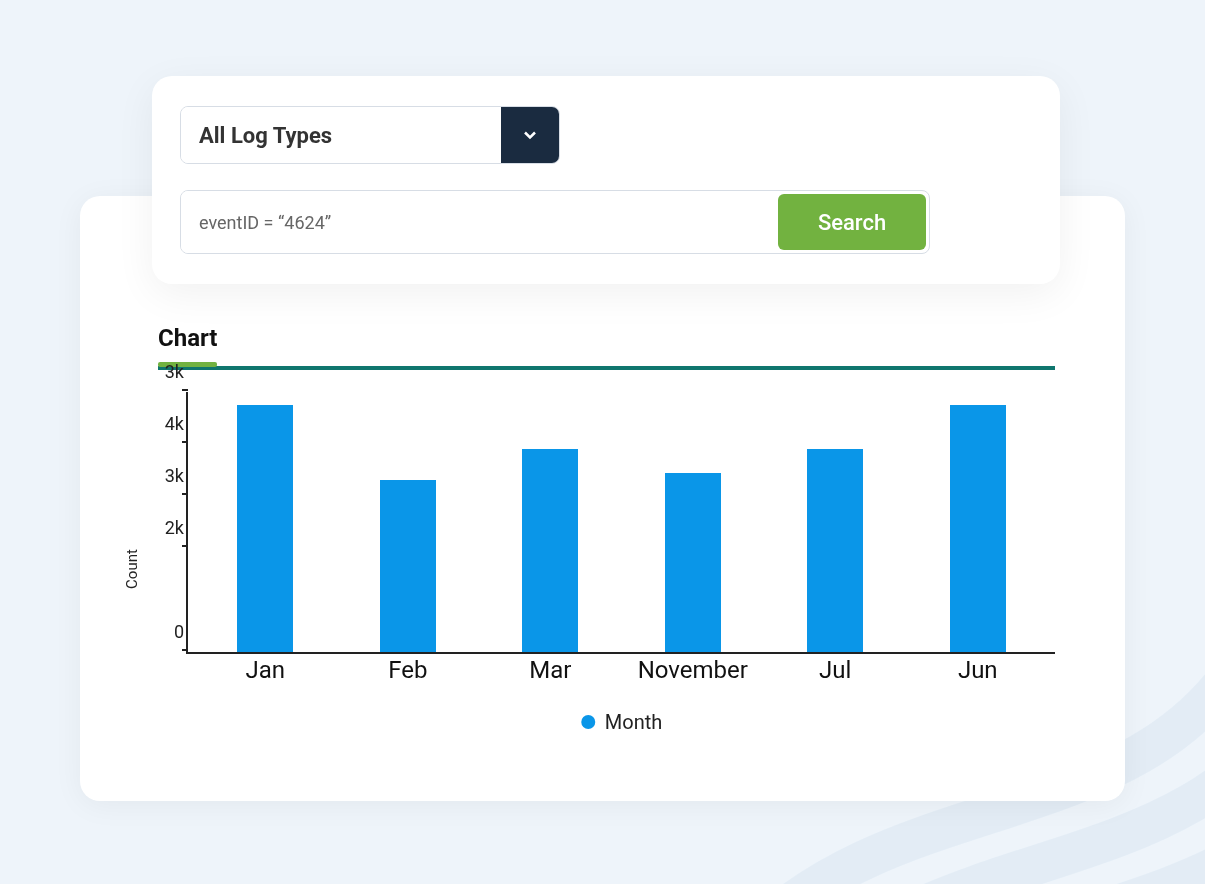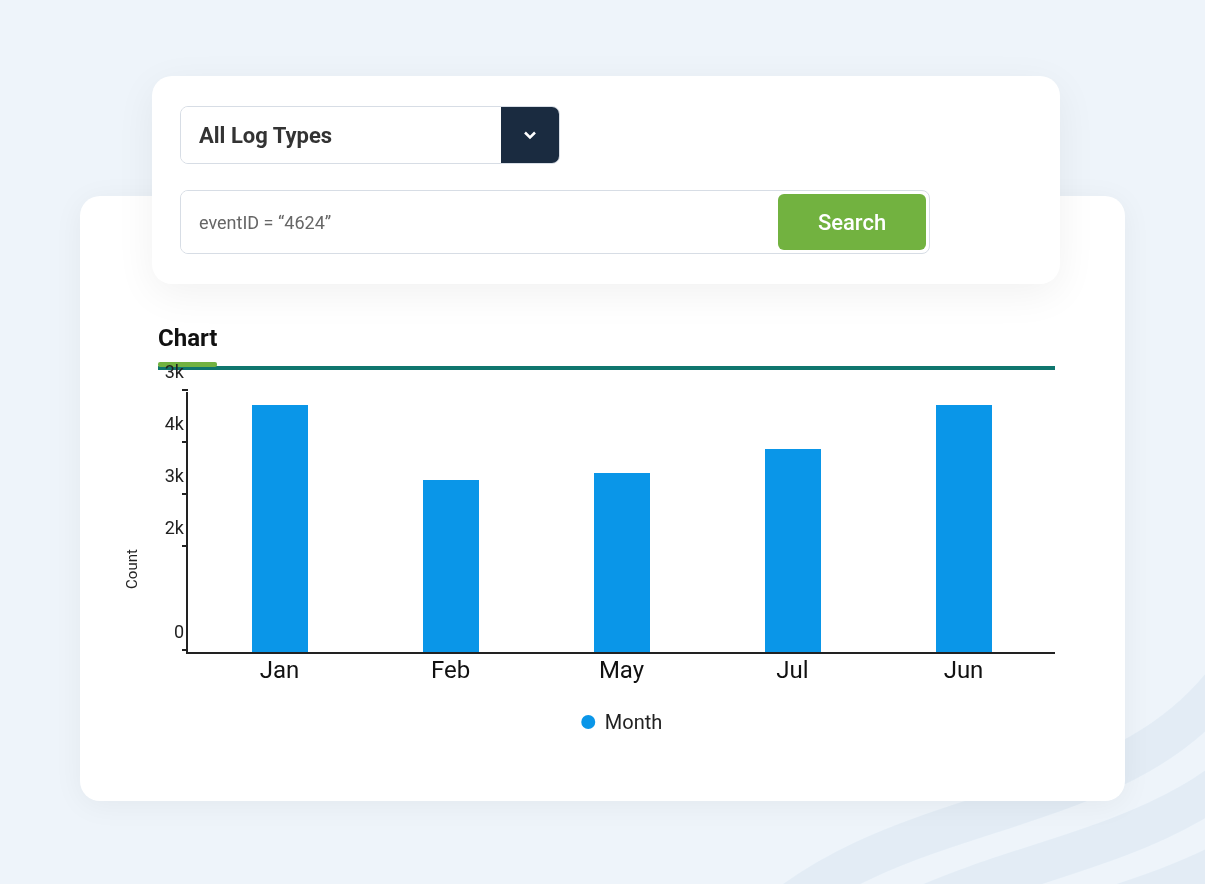--- a/index.html
+++ b/index.html
@@ -265,22 +265,26 @@
       <div class="bars" id="bars">
           <div class="bar-col">
             <div class="bar" style="height: 95%;"></div>
             <div class="x-label">Jan</div>
           </div>
           <div class="bar-col">
             <div class="bar" style="height: 66%;"></div>
             <div class="x-label">Feb</div>
           </div>
           <div class="bar-col">
+            <div class="bar" style="height: 78%;"></div>
+            <div class="x-label">Mar</div>
+          </div>
+          <div class="bar-col">
             <div class="bar" style="height: 69%;"></div>
-            <div class="x-label">May</div>
+            <div class="x-label">November</div>
           </div>
           <div class="bar-col">
             <div class="bar" style="height: 78%;"></div>
             <div class="x-label">Jul</div>
           </div>
           <div class="bar-col">
             <div class="bar" style="height: 95%;"></div>
             <div class="x-label">Jun</div>
           </div>
         </div>

